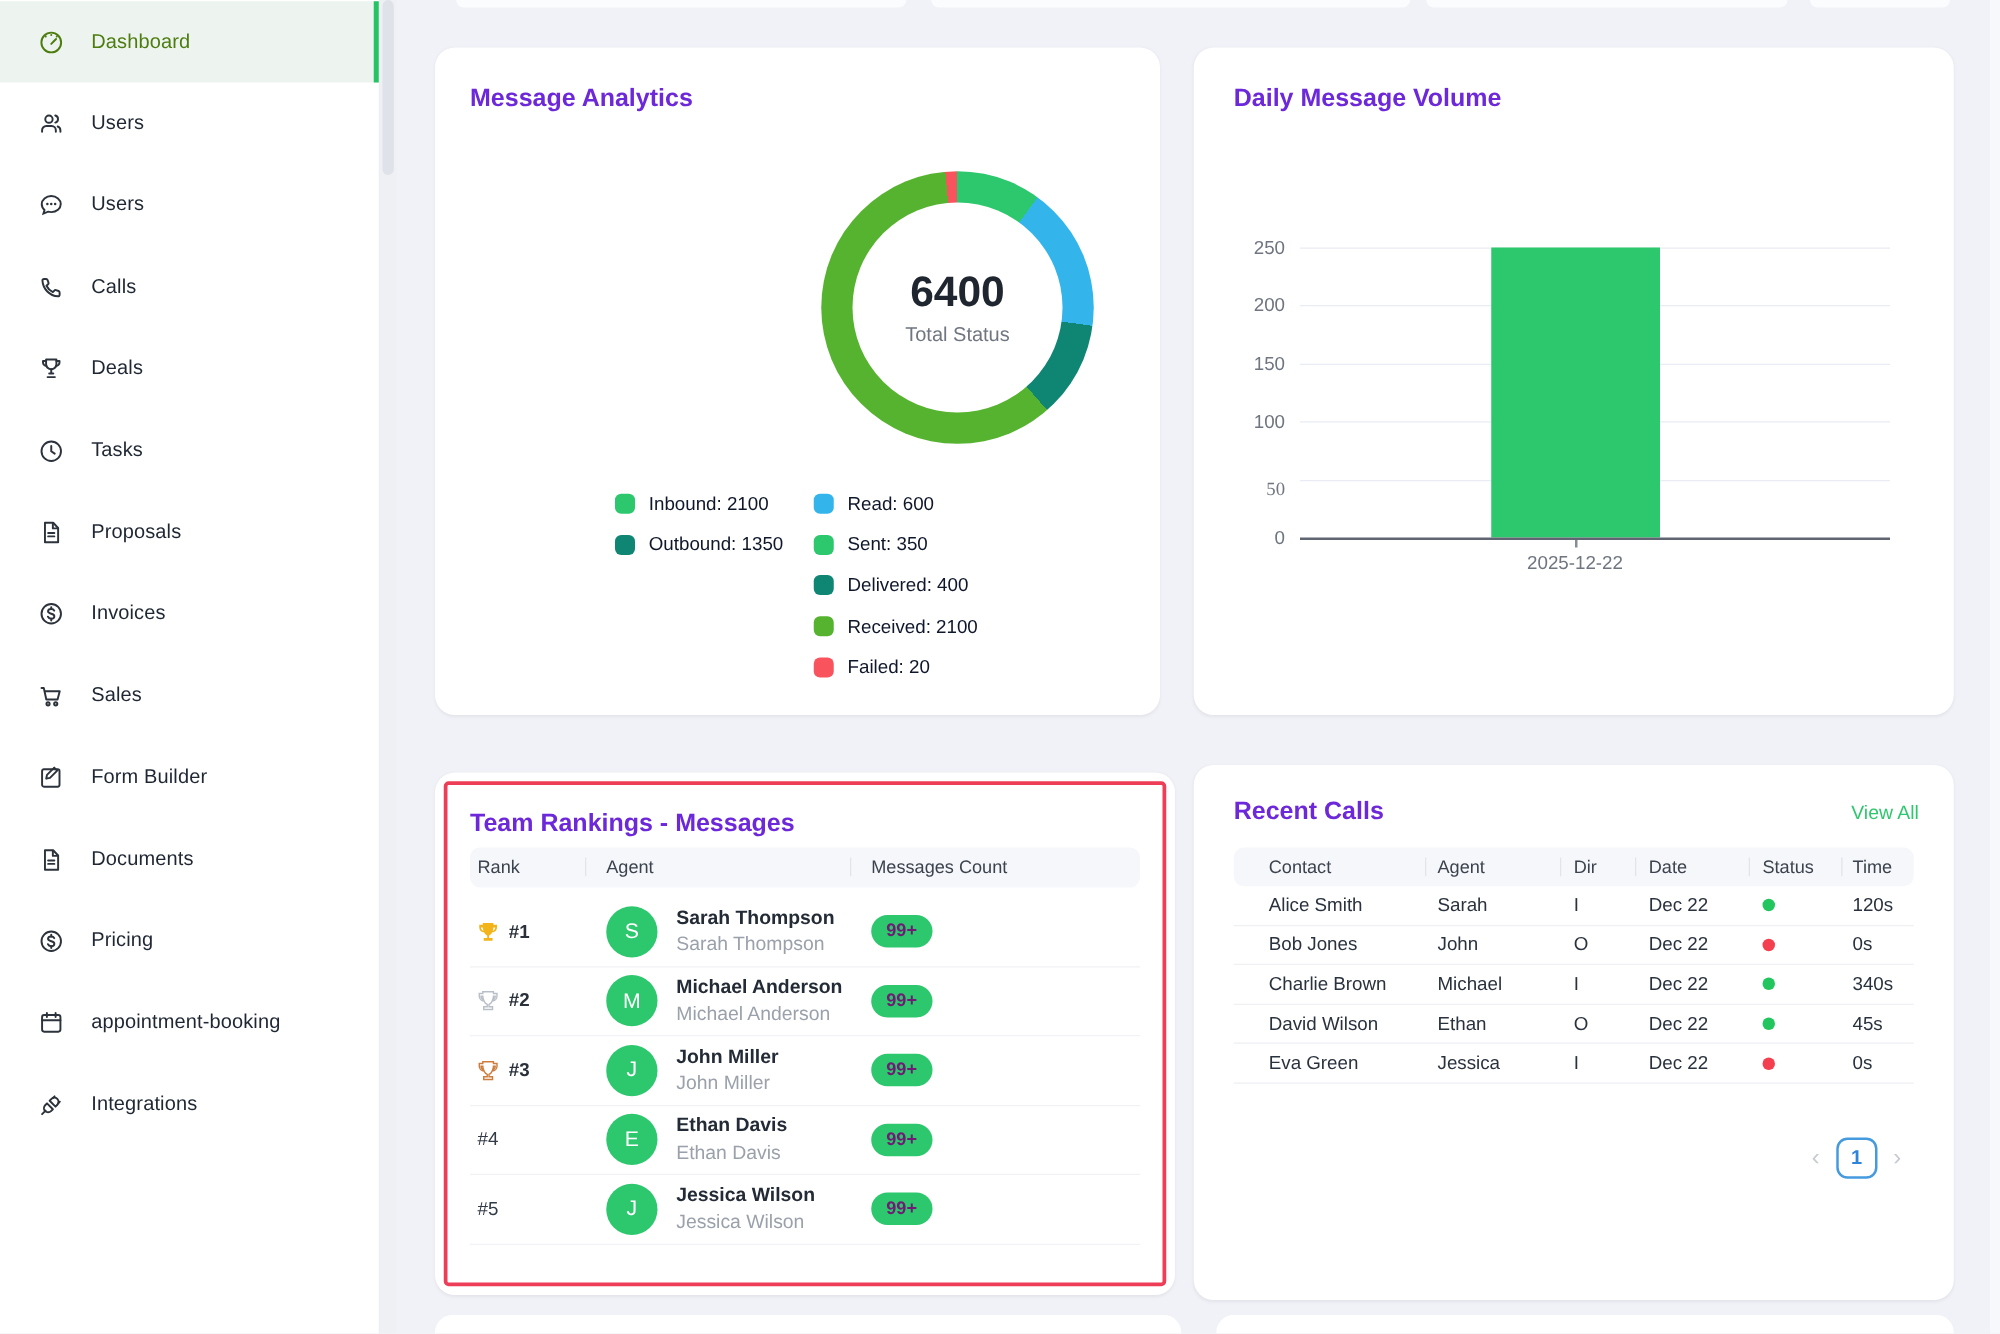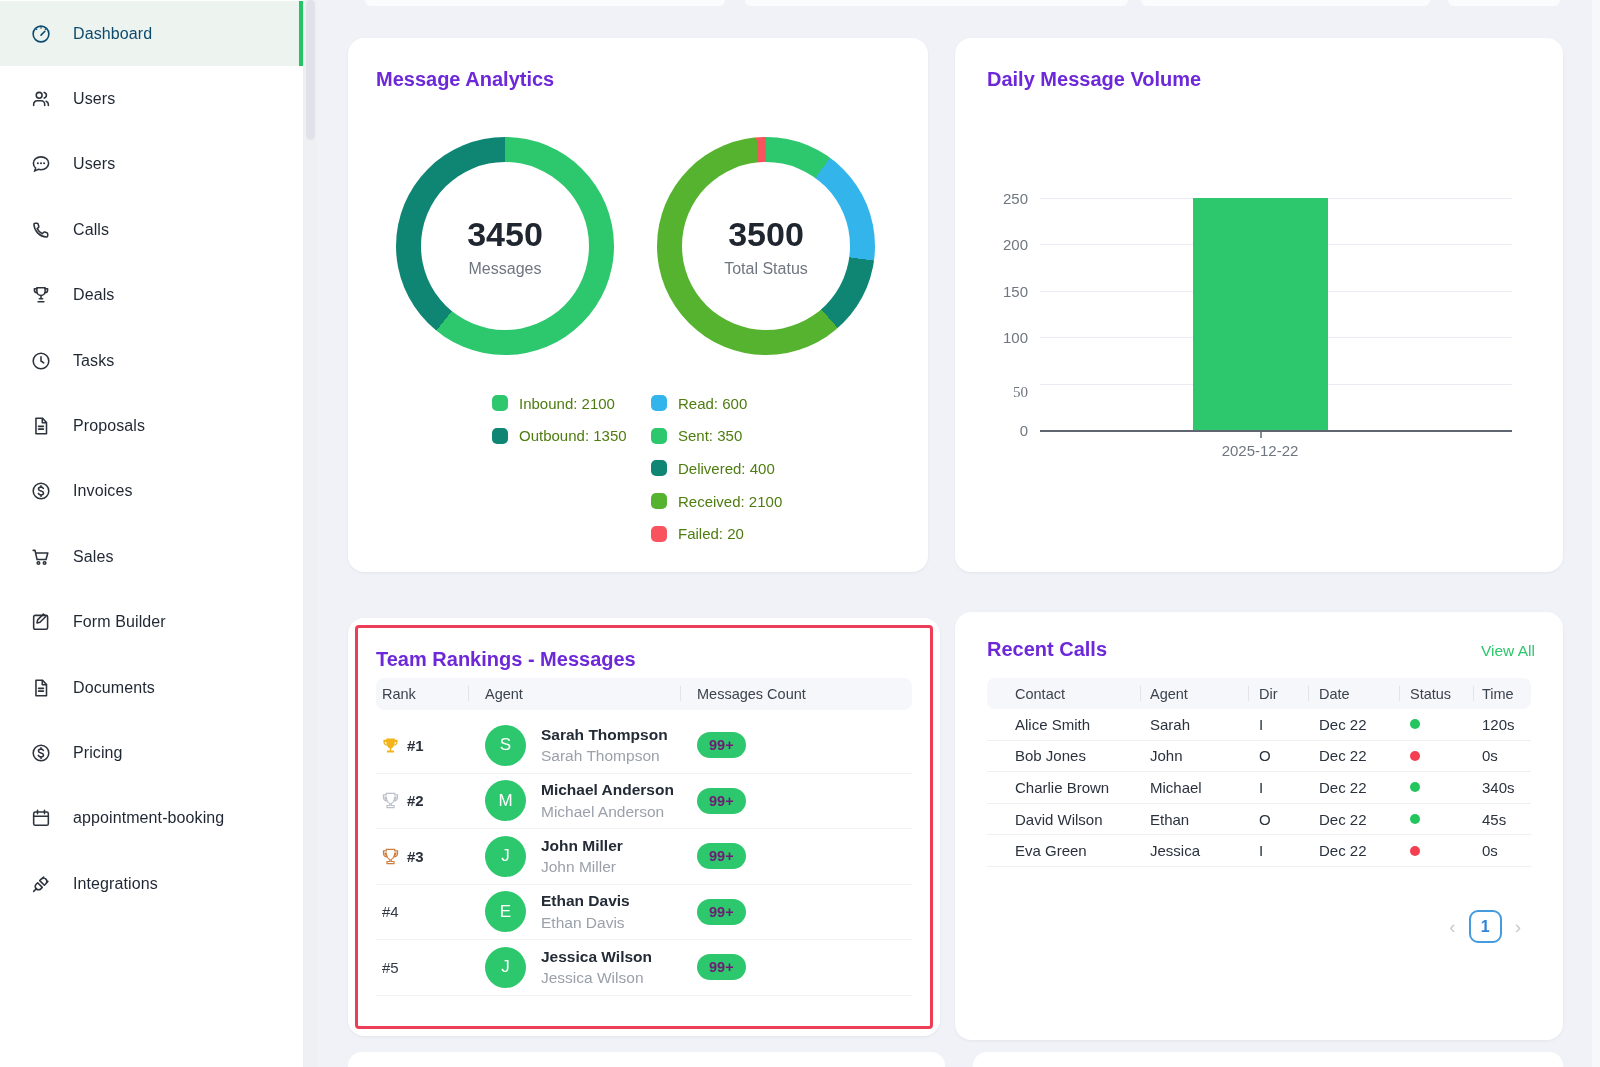--- a/index.html
+++ b/index.html
@@ -8,21 +8,21 @@
 
   
   .sidebar{position:absolute;left:0;top:0;width:303px;height:1067px;background:#fff;
            border-right:1px solid #eceef2;z-index:3;}
   .side-nav{position:absolute;left:0;top:1px;right:0;display:flex;flex-direction:column;}
   .side-item{height:65.4px;display:flex;align-items:center;gap:21px;padding-left:30px;
              cursor:pointer;color:#1f2733;}
   .side-item .s-icon{width:22px;height:22px;display:flex;align-items:center;justify-content:center;color:#2c333c;}
   .side-item .s-label{font-size:16px;font-weight:500;letter-spacing:.1px;white-space:nowrap;}
   .side-item.active{background:#edf3ef;border-right:4px solid #24c364;}
-  .side-item.active .s-label,.side-item.active .s-icon{color:#0c4a6e;}
+  .side-item.active .s-label,.side-item.active .s-icon{color:#4d7c0f;}
   .side-scrollbar{position:absolute;left:304px;top:0;width:13px;height:1067px;background:#eef0f4;z-index:2;}
   .side-scrollbar .thumb{position:absolute;left:2px;top:0;width:9px;height:140px;background:#dfe2e8;border-radius:5px;}
 
   
   .main-scroll{position:absolute;right:0;top:0;width:8px;height:1067px;background:#f7f8fb;}
   .top-card,.bottom-card{position:absolute;background:#fbfcfe;}
   .top-card{top:0;height:6px;border-radius:0 0 10px 10px;}
   .bottom-card{top:1052px;height:15px;background:#fff;border-radius:14px 14px 0 0;}
 
   .card{position:absolute;background:#fff;border-radius:16px;box-shadow:0 1px 3px rgba(16,24,40,.06);}
@@ -40,21 +40,21 @@
   .hole{position:absolute;inset:25px;background:#fff;border-radius:50%;
         display:flex;flex-direction:column;align-items:center;justify-content:center;}
   .hole .val{font-size:34px;font-weight:700;color:#20262f;}
   .hole .lab{font-size:16px;color:#6f7680;margin-top:6px;}
 
   .legend{position:absolute;top:349px;}
   #legend1{left:144px;}
   #legend2{left:303px;}
   .lg-item{display:flex;align-items:center;gap:11px;height:32.6px;}
   .swatch{width:16px;height:16px;border-radius:5px;flex:0 0 16px;}
-  .lg-label{font-size:15px;color:#4d7c0f;}
+  .lg-label{font-size:15px;color:#0f172a;}
 
   
   .gl{position:absolute;left:85px;right:51px;height:1px;background:#e9ecf4;}
   .axis{position:absolute;left:85px;right:51px;height:2px;background:#5f6672;top:392px;}
   .yt{position:absolute;left:25px;width:48px;text-align:right;font-size:15px;color:#6f7680;}
   .bar{position:absolute;left:238px;width:135px;bottom:142px;background:#2dc76d;}
   .xtick{position:absolute;left:305px;top:394px;height:6px;width:1.5px;background:#878d97;}
   .xlabel{position:absolute;left:220px;width:170px;top:404px;text-align:center;font-size:15px;color:#6f7680;}
 
   
@@ -262,30 +262,24 @@
     </div>
 
   <div class="top-card" style="left:365px;width:360px;"></div>
   <div class="top-card" style="left:745px;width:383px;"></div>
   <div class="top-card" style="left:1141px;width:289px;"></div>
   <div class="top-card" style="left:1448px;width:112px;"></div>
 
   <section class="card" id="card-ma">
     <div class="card-title">Message Analytics</div>
 
-    <div class="donut" id="donut1" style="background: conic-gradient(rgb(45, 199, 109) 0deg, rgb(45, 199, 109) 219.13deg, rgb(15, 133, 115) 219.13deg, rgb(15, 133, 115) 360deg);">
-      <div class="hole">
-        <div class="val">3450</div>
-        <div class="lab">Messages</div>
-      </div>
-    </div>
 
     <div class="donut" id="donut2" style="background: conic-gradient(rgb(45, 199, 109) 0deg, rgb(45, 199, 109) 36deg, rgb(51, 181, 236) 36deg, rgb(51, 181, 236) 97.7143deg, rgb(15, 133, 115) 97.7143deg, rgb(15, 133, 115) 138.857deg, rgb(86, 179, 47) 138.857deg, rgb(86, 179, 47) 354.857deg, rgb(249, 84, 94) 354.857deg, rgb(249, 84, 94) 360deg);">
       <div class="hole">
-        <div class="val">3500</div>
+        <div class="val">6400</div>
         <div class="lab">Total Status</div>
       </div>
     </div>
 
     <div class="legend" id="legend1">
       <div class="lg-item">
         <span class="swatch" style="background: rgb(45, 199, 109);"></span>
         <span class="lg-label">Inbound: 2100</span>
       </div>
       <div class="lg-item">

